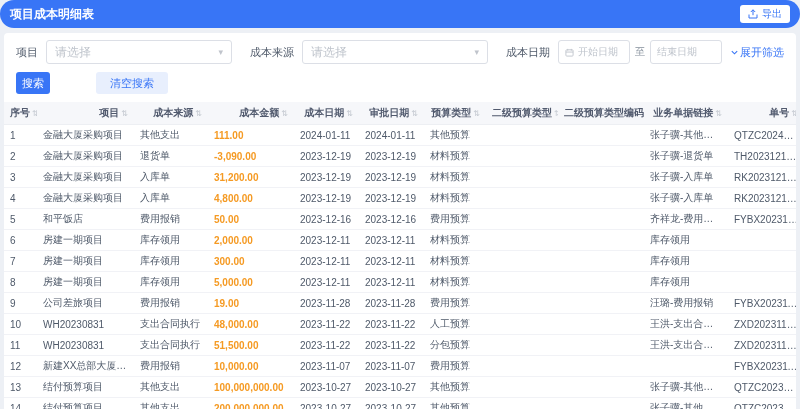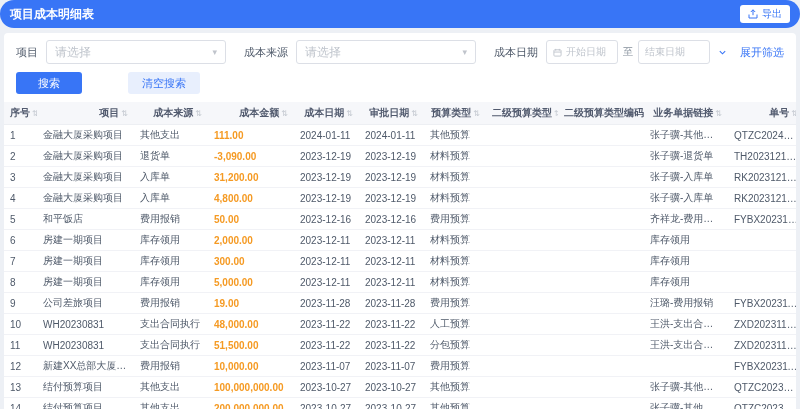--- a/index.html
+++ b/index.html
@@ -42,27 +42,27 @@
   .date-group { display: flex; align-items: center; gap: 5px; }
   .date-box {
     width: 72px; height: 24px; border: 1px solid #DCDFE6; border-radius: 3px;
     background: #fff; display: flex; align-items: center; gap: 4px;
     padding: 0 6px; cursor: pointer;
   }
   .date-box .placeholder { color: #BFC4CC; font-size: 10px; white-space: nowrap; }
   .date-sep { color: #86909C; font-size: 10px; }
   .expand-link {
     margin-left: auto; color: #3875F6; font-size: 11px;
-    display: flex; align-items: center; gap: 13px; cursor: pointer; white-space: nowrap;
+    display: flex; align-items: center; gap: 1px; cursor: pointer; white-space: nowrap;
   }
   
   .btn-row { display: flex; align-items: center; padding: 2px 12px 8px; }
   .btn-primary {
     background: #3875F6; color: #fff; border: none; border-radius: 3px;
-    height: 22px; padding: 0 22px; font-size: 11px; cursor: pointer;
+    height: 22px; padding: 0 6px; font-size: 11px; cursor: pointer;
     font-family: "Liberation Sans", sans-serif;
   }
   .btn-light {
     background: #E8EFFD; color: #3875F6; border: none; border-radius: 3px;
     height: 22px; padding: 0 14px; font-size: 11px; cursor: pointer;
     margin-left: 46px;
     font-family: "Liberation Sans", sans-serif;
   }
   
   table { width: 100%; border-collapse: collapse; table-layout: fixed; font-size: 10px; }

